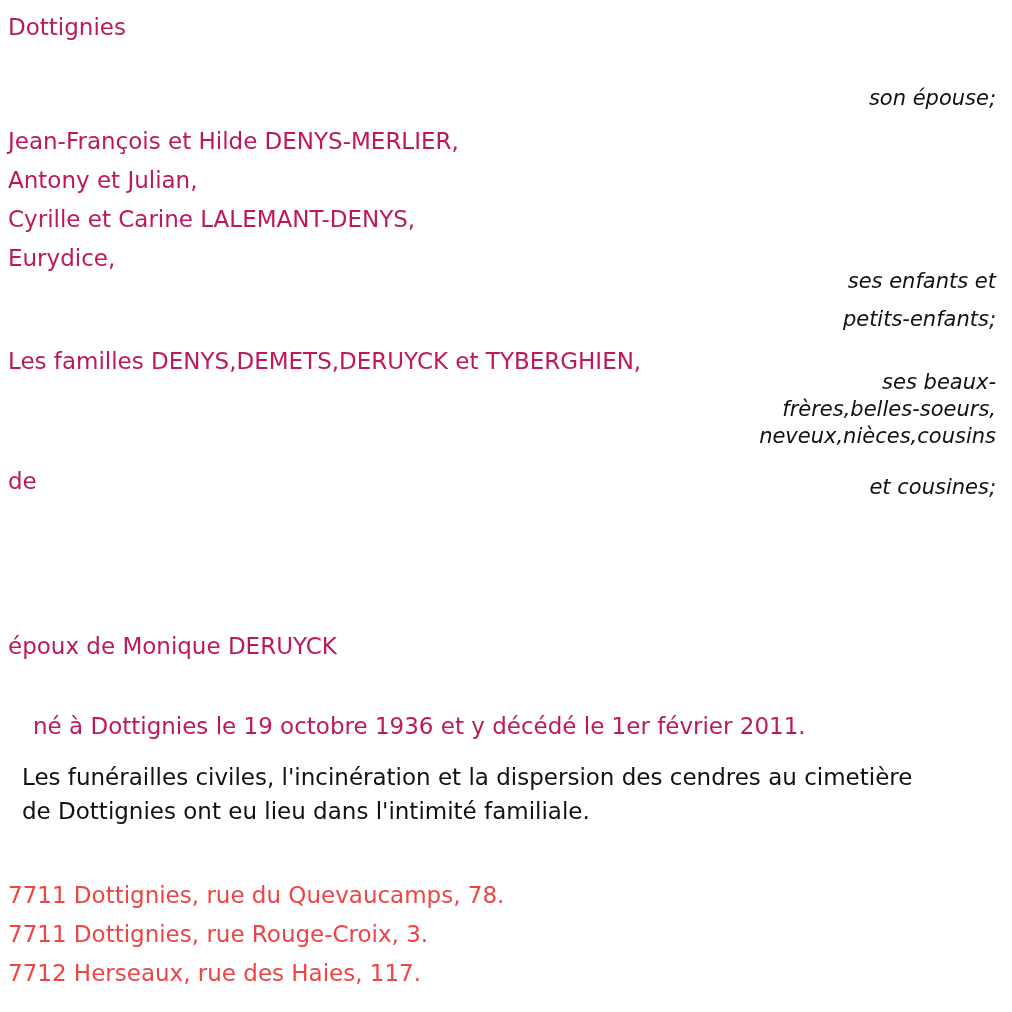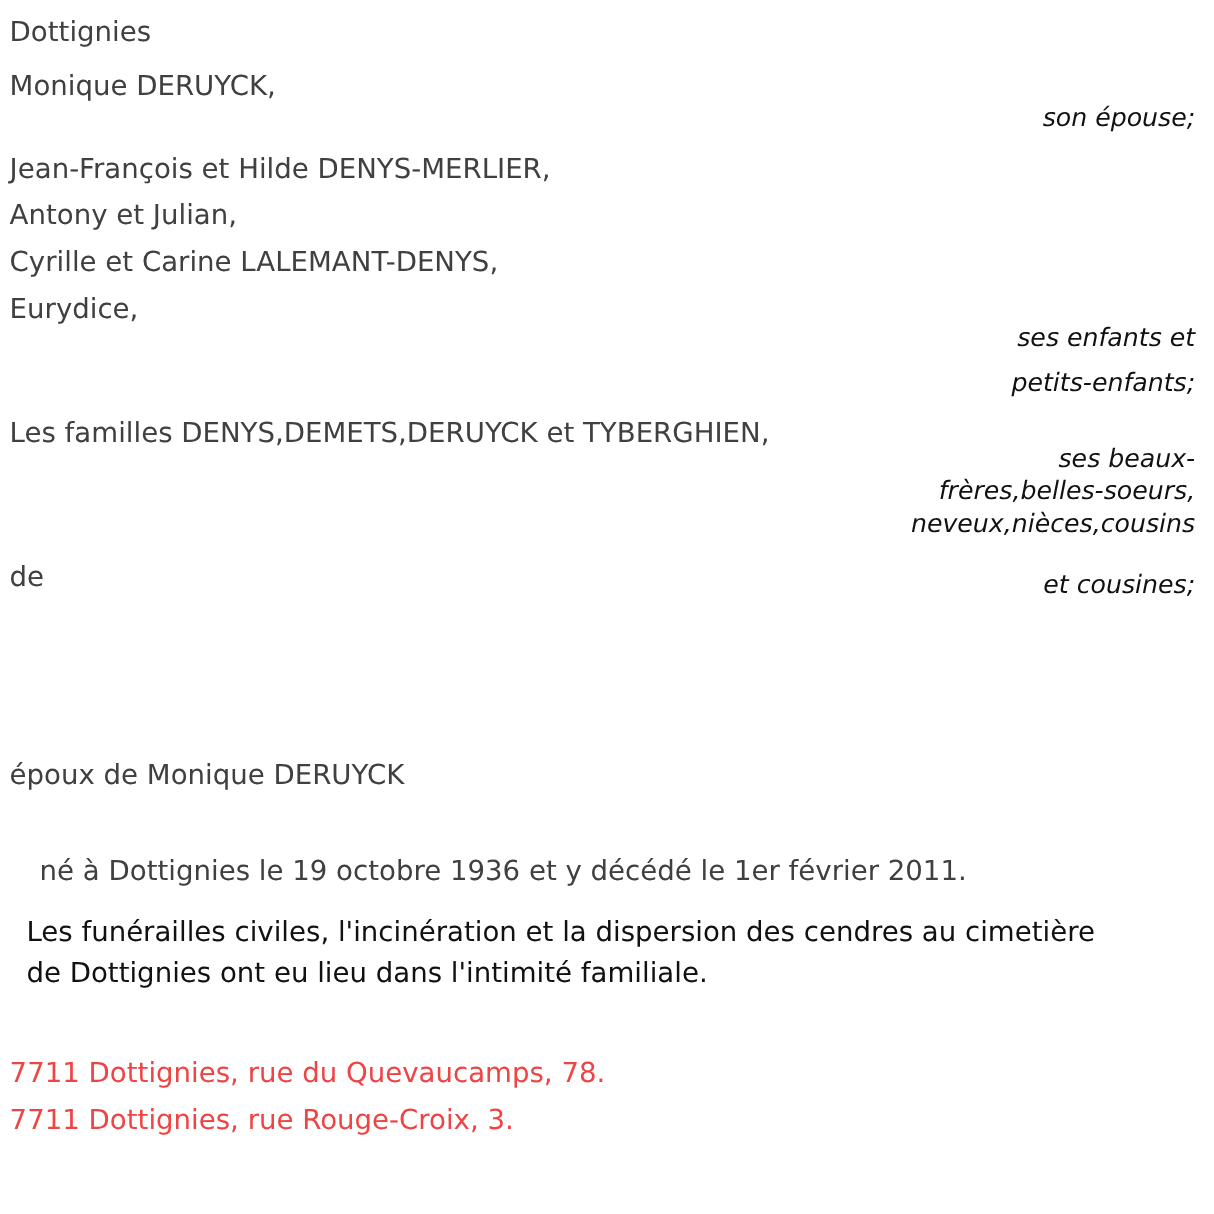--- a/index.html
+++ b/index.html
@@ -20,21 +20,21 @@
     height: 1012px;
     padding: 0;
     box-sizing: border-box;
   }
   .line {
     position: absolute;
     left: 8px;
     font-size: 23px;
     line-height: 28px;
     white-space: nowrap;
-    color: #404040;
+    color: #be185d;
   }
   .right-note {
     position: absolute;
     right: 16px;
     text-align: right;
     font-style: italic;
     font-size: 21px;
     line-height: 26px;
     color: #111111;
     white-space: nowrap;
@@ -64,21 +64,20 @@
     color: #ef4444;
   }
 </style>
 </head>
 <body>
 
 <div class="page">
 
   <div class="line" style="top: 13px;">Dottignies</div>
 
-  <div class="line" style="top: 58px;">Monique DERUYCK,</div>
 
   <div class="right-note" style="top: 85px;">son épouse;</div>
 
   <div class="line" style="top: 127px;">Jean-François et Hilde DENYS-MERLIER,</div>
   <div class="line" style="top: 166px;">Antony et Julian,</div>
   <div class="line" style="top: 205px;">Cyrille et Carine LALEMANT-DENYS,</div>
   <div class="line" style="top: 244px;">Eurydice,</div>
 
   <div class="right-note" style="top: 268px;">ses enfants et</div>
   <div class="right-note" style="top: 306px;">petits-enfants;</div>
@@ -94,14 +93,15 @@
 
 
   <div class="line" style="top: 632px;">époux de Monique DERUYCK</div>
 
   <div class="line" style="top: 712px; margin-left: 25px;">né à Dottignies le 19 octobre 1936 et y décédé le 1er février 2011.</div>
 
   <div class="para" style="top: 760px;">Les funérailles civiles, l'incinération et la dispersion des cendres au cimetière de Dottignies ont eu lieu dans l'intimité familiale.</div>
 
   <div class="addr" style="top: 880px;">7711 Dottignies, rue du Quevaucamps, 78.</div>
   <div class="addr" style="top: 919px;">7711 Dottignies, rue Rouge-Croix, 3.</div>
+  <div class="addr" style="top: 958px;">7712 Herseaux, rue des Haies, 117.</div>
 
 </div>
 
 </body></html>

